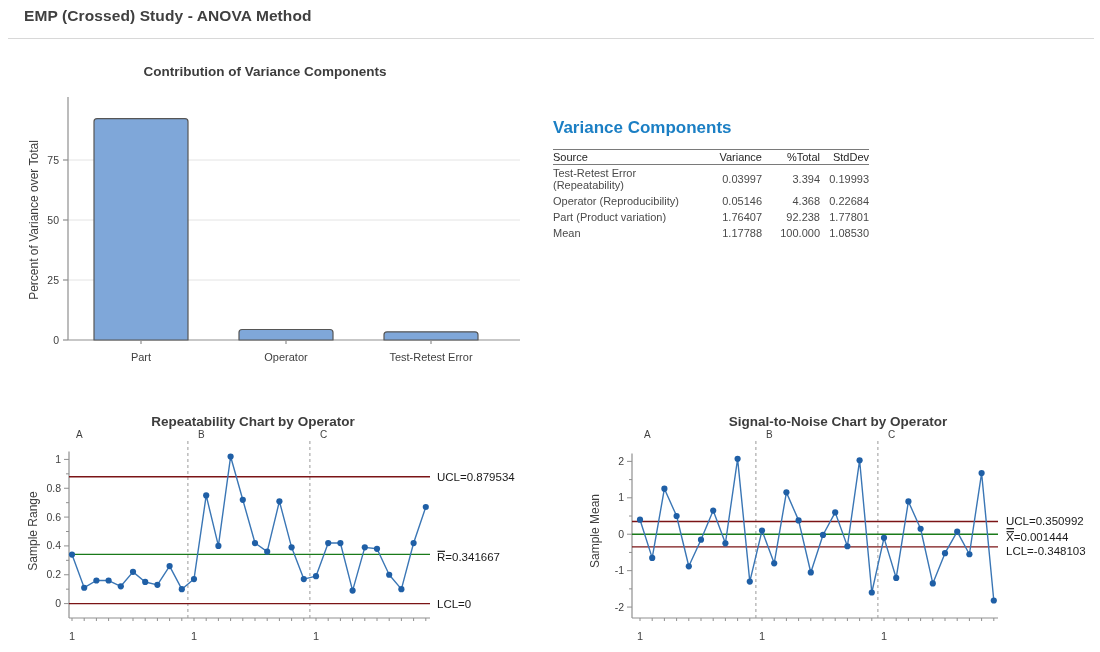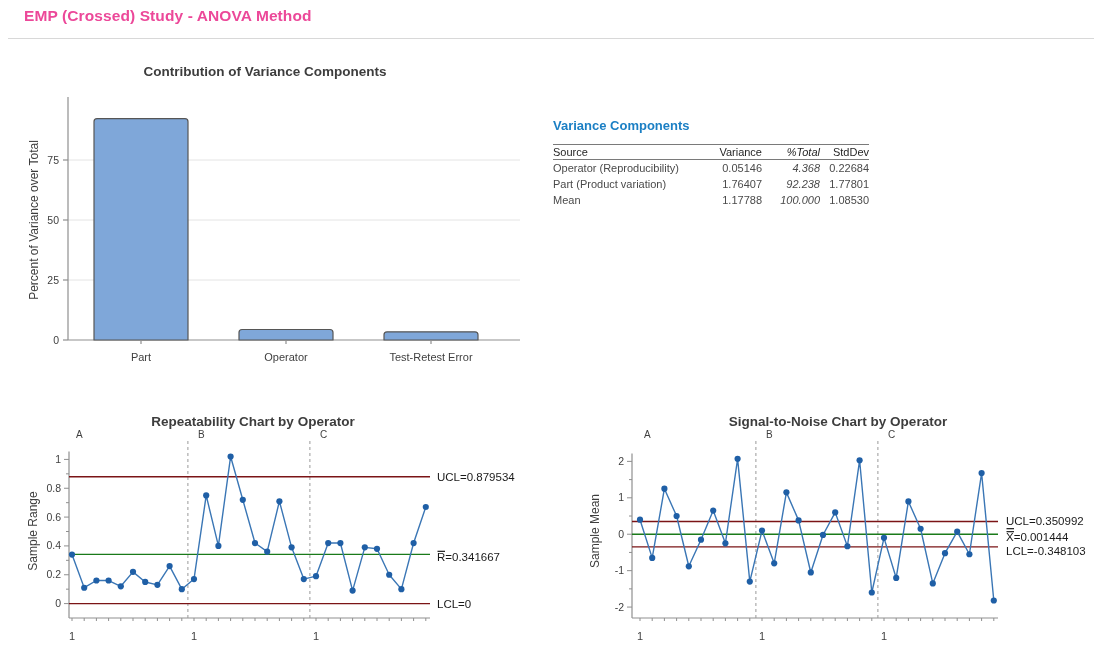--- a/index.html
+++ b/index.html
@@ -1,28 +1,28 @@
 <!DOCTYPE html>
 <html><head>
 <meta charset="utf-8">
 <style>
   html,body{margin:0;padding:0;background:#ffffff;}
   body{font-family:"Liberation Sans", sans-serif;}
   .page{position:relative;width:1100px;height:652px;background:#fff;overflow:hidden;}
   .abs{position:absolute;}
-  .report-title{position:absolute;left:24px;top:7px;font-size:15.5px;font-weight:700;color:#ec4899;letter-spacing:.1px;}
+  .report-title{position:absolute;left:24px;top:7px;font-size:15.5px;font-weight:700;color:#404040;letter-spacing:.1px;}
   .divider{position:absolute;left:8px;top:38px;width:1086px;border-top:1px solid #d8d8d8;height:0;}
   .vc-block{position:absolute;left:553px;top:118px;width:330px;}
-  .vc-heading{color:#1b7fc4;font-weight:700;font-size:13px;margin:0 0 11px 0;}
+  .vc-heading{color:#1b7fc4;font-weight:700;font-size:17px;margin:0 0 11px 0;}
   table.vc-table{border-collapse:collapse;font-size:11px;color:#4a4a4a;table-layout:fixed;width:316px;}
   table.vc-table thead tr{border-top:1px solid #7a7a7a;border-bottom:1px solid #7a7a7a;}
   table.vc-table th{font-weight:400;color:#262626;text-align:right;padding:1px 0;}
   table.vc-table td{text-align:right;padding:2px 0;}
   table.vc-table th.c0, table.vc-table td.c0{text-align:left;width:152px;}
-  table.vc-table .c1{width:57px;} table.vc-table .c2{width:58px;font-style:italic;} table.vc-table .c3{width:49px;}
+  table.vc-table .c1{width:57px;} table.vc-table .c2{width:58px;} table.vc-table .c3{width:49px;}
   svg text{font-family:"Liberation Sans", sans-serif;}
 </style>
 </head>
 <body>
 
 <div class="page">
   <div class="report-title">EMP (Crossed) Study - ANOVA Method</div>
   <div class="divider"></div>
 
   <svg id="bar-chart" class="abs" style="left:24px;top:55px;" width="516" height="330">
@@ -57,20 +57,26 @@
     <table class="vc-table">
       <thead>
           <tr id="vc-head-row">
             <th class="c0">Source</th>
             <th class="c1">Variance</th>
             <th class="c2">%Total</th>
             <th class="c3">StdDev</th>
           </tr>
         </thead>
       <tbody id="vc-body">
+          <tr>
+            <td class="c0">Test-Retest Error (Repeatability)</td>
+            <td class="c1">0.03997</td>
+            <td class="c2">3.394</td>
+            <td class="c3">0.19993</td>
+          </tr>
           <tr>
             <td class="c0">Operator (Reproducibility)</td>
             <td class="c1">0.05146</td>
             <td class="c2">4.368</td>
             <td class="c3">0.22684</td>
           </tr>
           <tr>
             <td class="c0">Part (Product variation)</td>
             <td class="c1">1.76407</td>
             <td class="c2">92.238</td>

